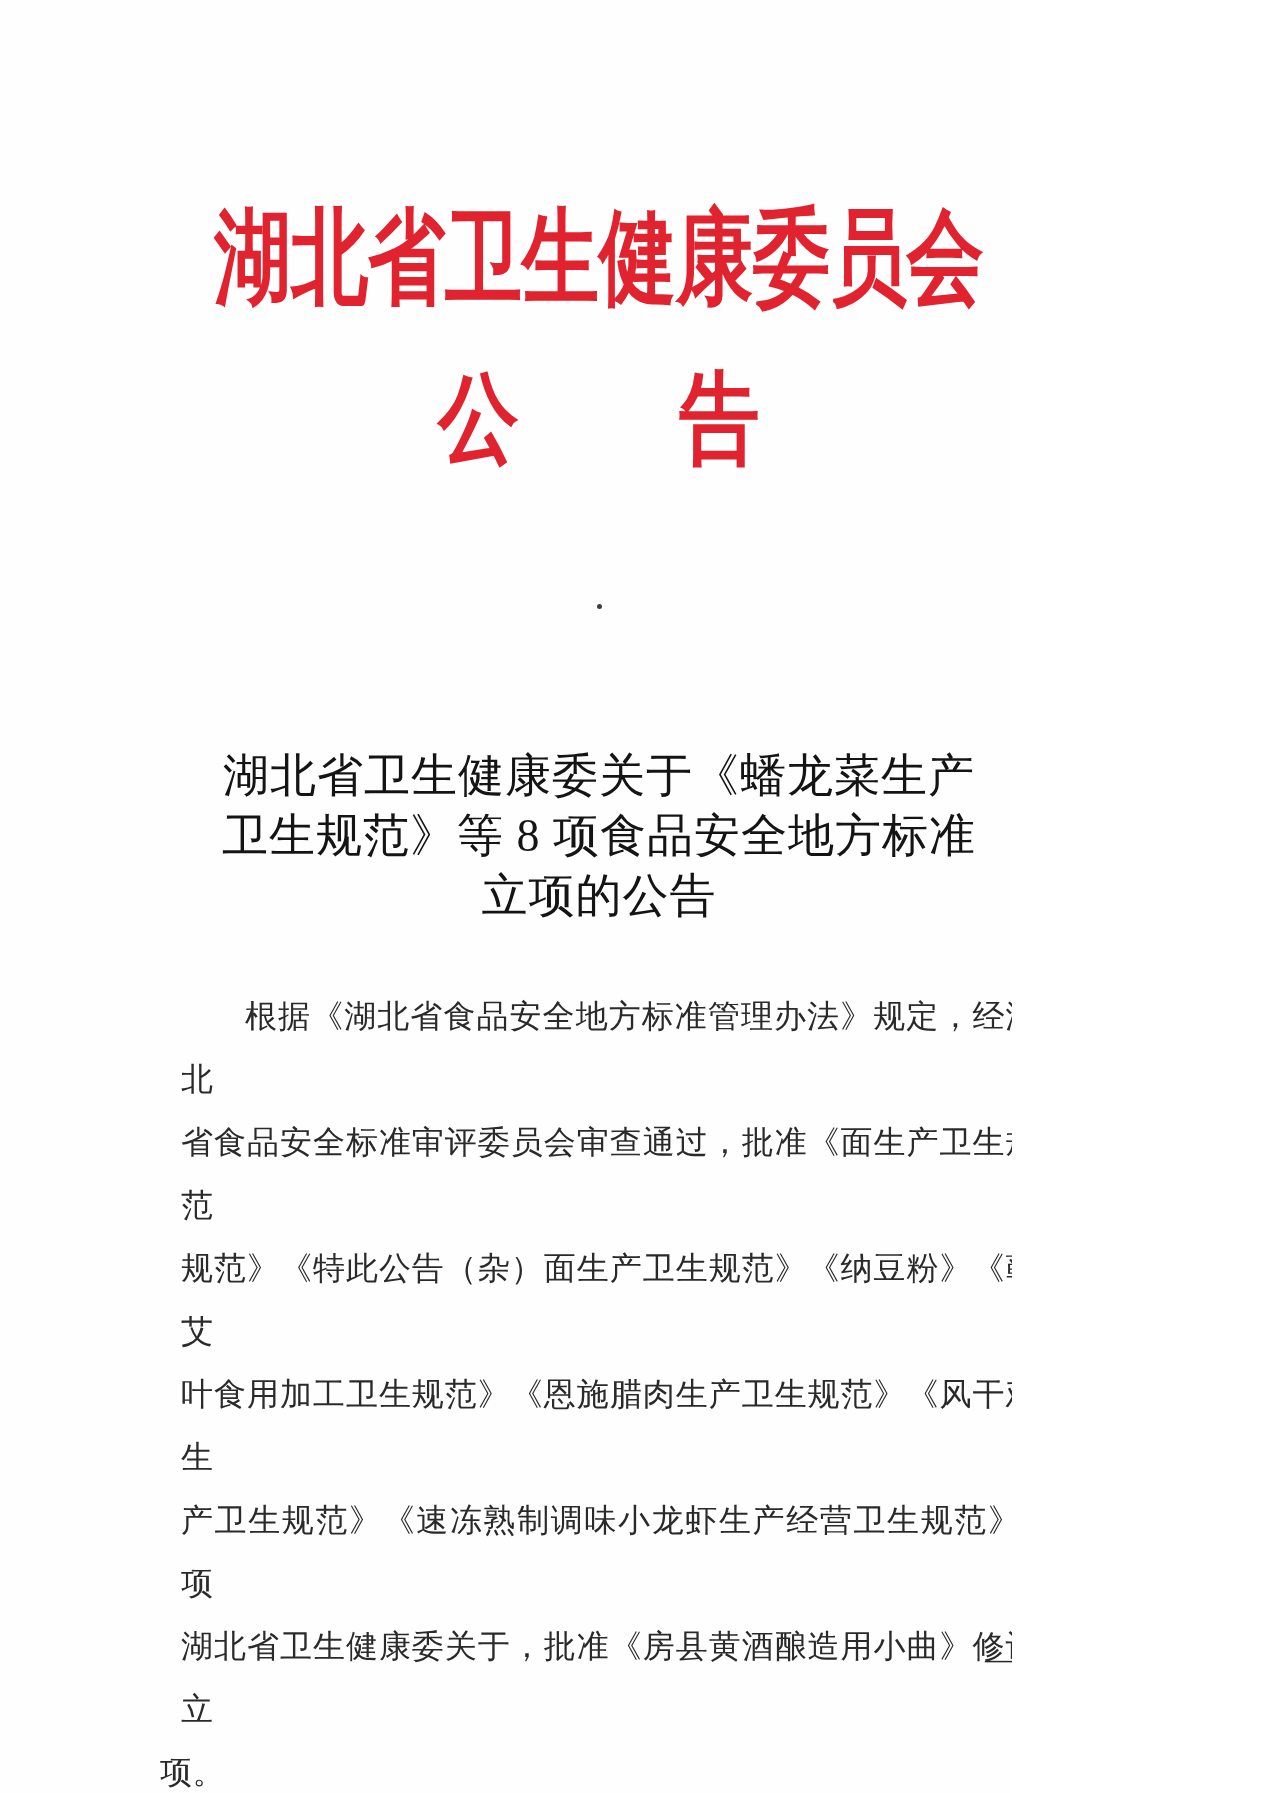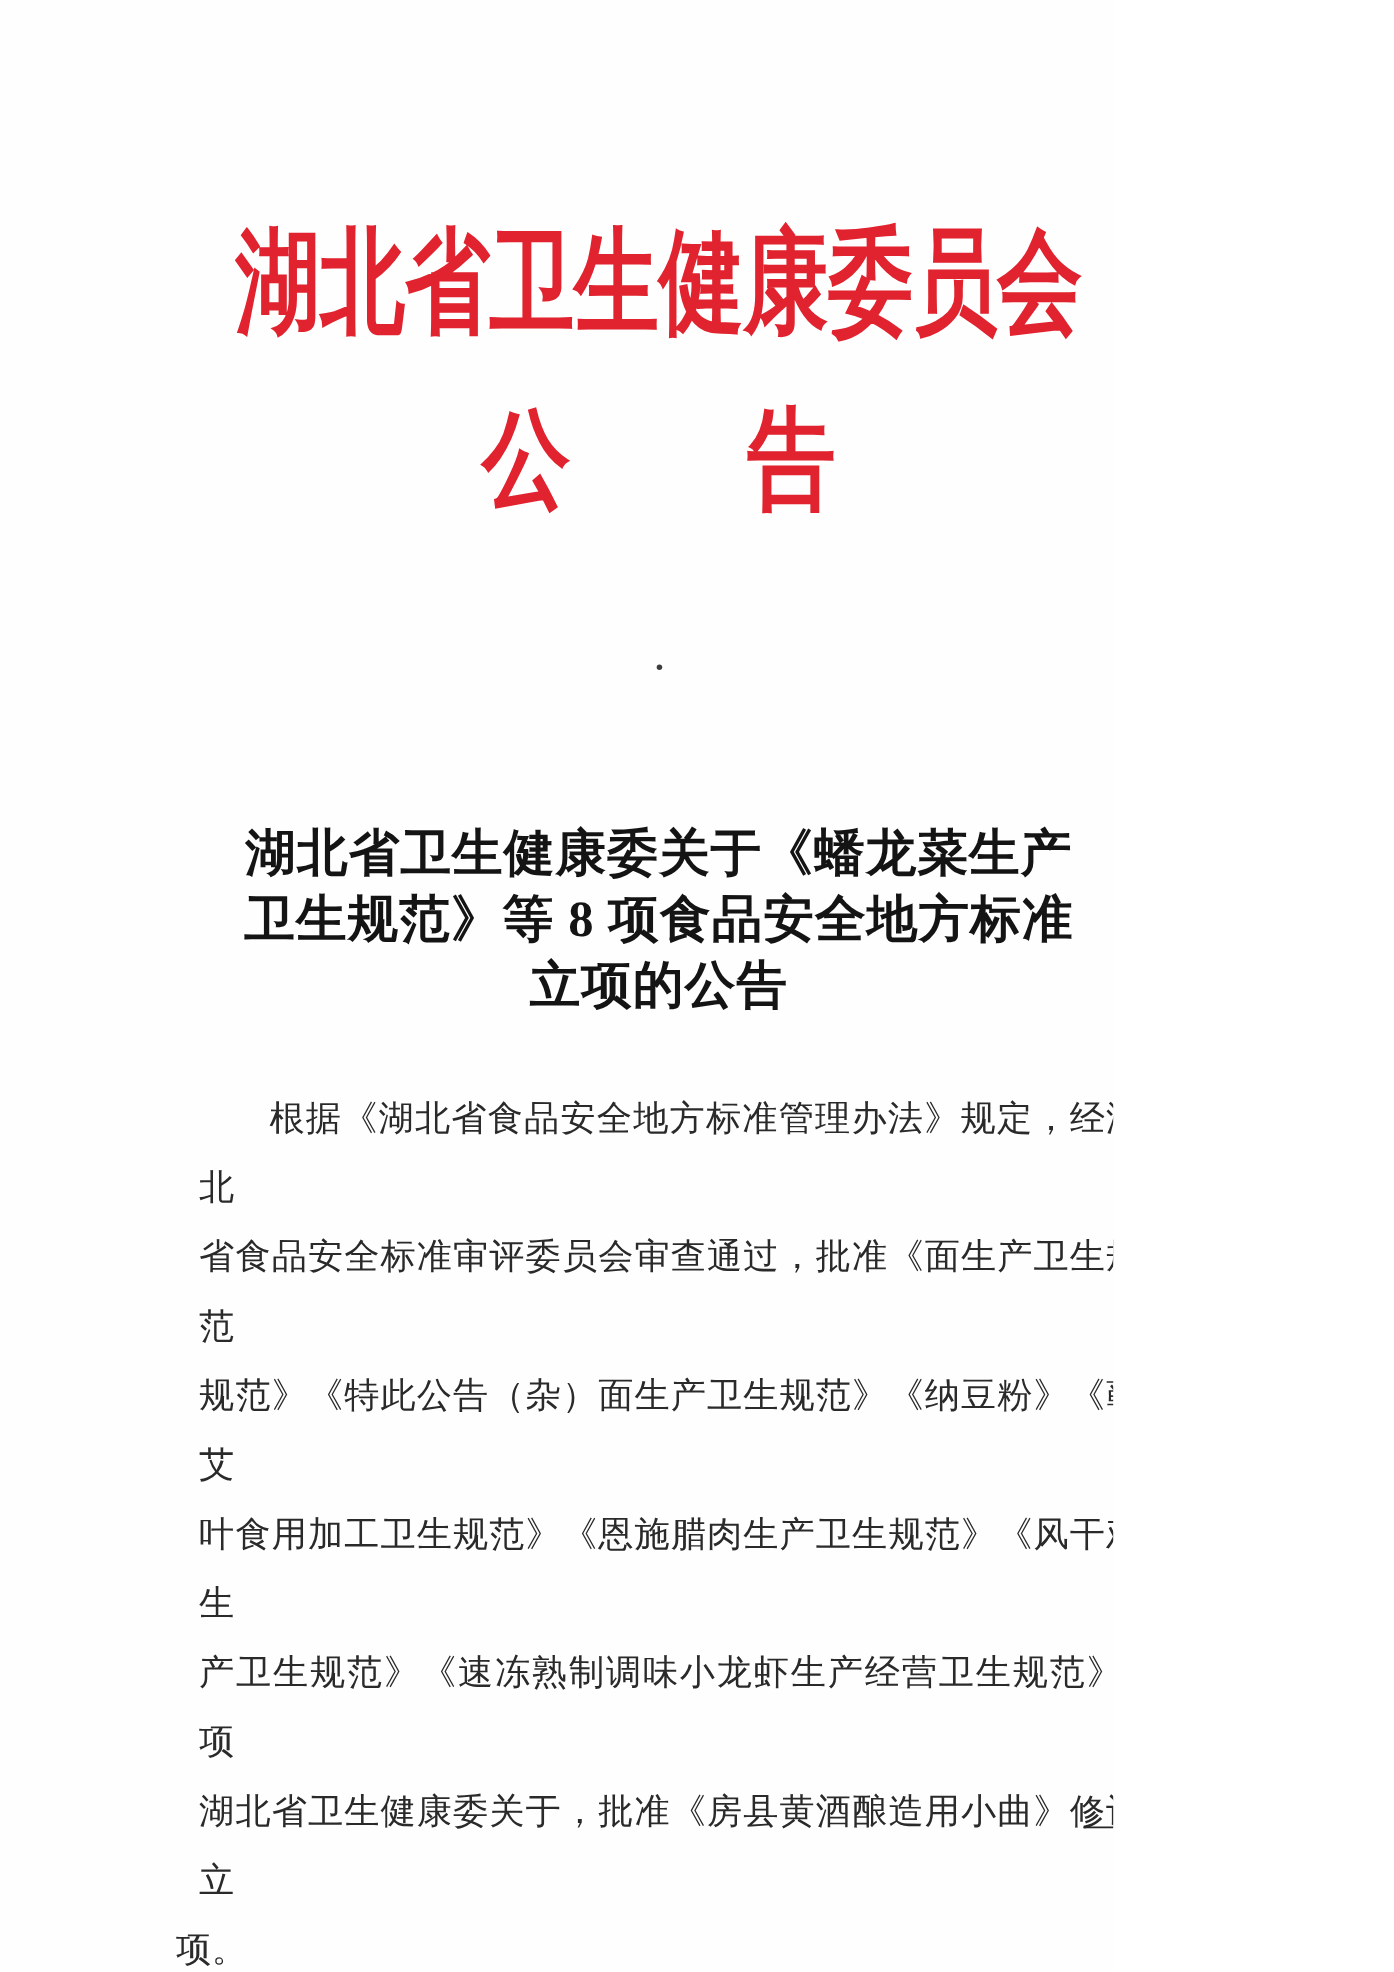--- a/index.html
+++ b/index.html
@@ -42,21 +42,21 @@
   .issue{
     top:630px;left:182px;
     text-align:center;
     font-size:37px;line-height:44px;
     letter-spacing:2px;
     color:#262626;
   }
   
   .heading{top:746px;text-align:center;}
   .heading .hline{
-    font-size:46px;font-weight:bold;line-height:60px;
+    font-size:46px;font-weight:normal;line-height:60px;
     letter-spacing:1px;color:#141414;
   }
   
   .body-text{top:985px;}
   .bline{
     font-size:32px;line-height:63px;
     color:#2a2a2a;
     letter-spacing:0.5px;
   }
   .jfull{text-align:justify;text-align-last:justify;margin-left:21px;}

